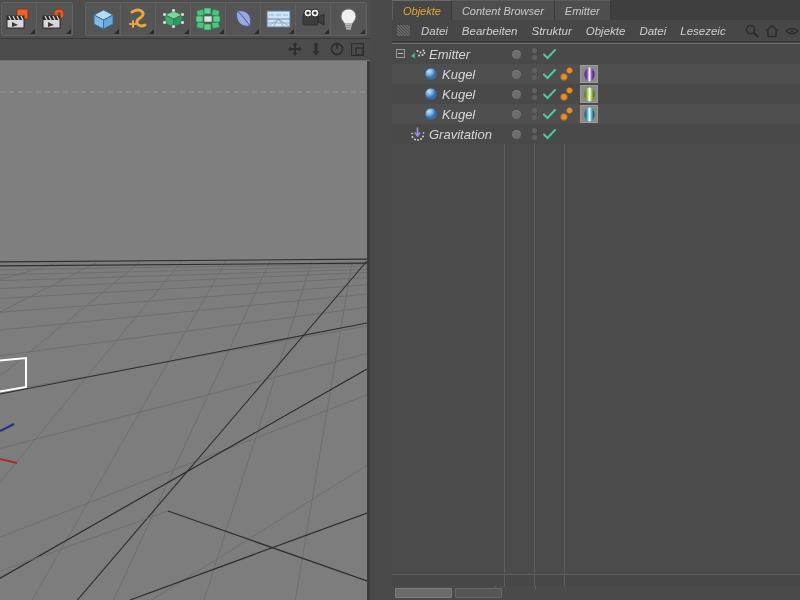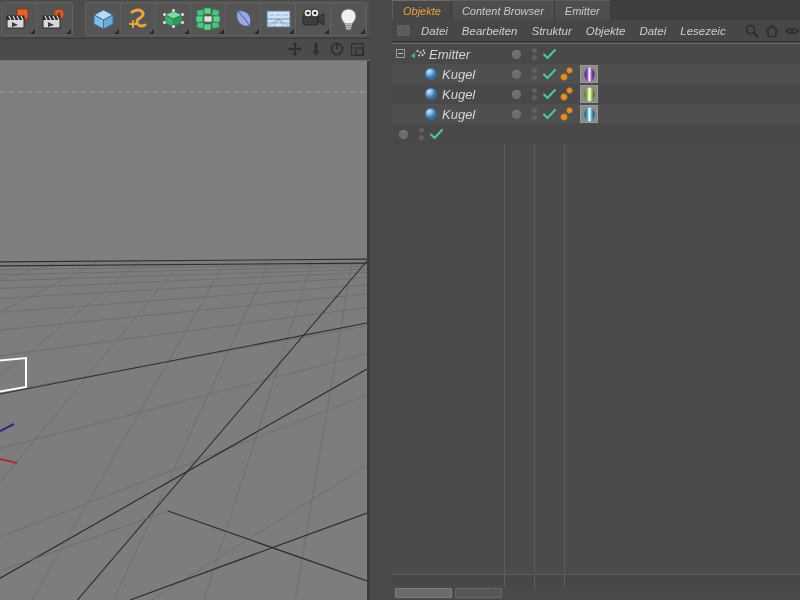--- a/index.html
+++ b/index.html
@@ -794,20 +794,37 @@
                   <stop offset="100%" stop-color="#0e434f"></stop>
                     </linearGradient>
                   </defs>
                 <ellipse cx="7.5" cy="7.5" rx="5" ry="7" fill="url(#mg3)"></ellipse>
               </svg>
             </span>
           </div>
         </div>
 
         <div class="tree-row base">
+          <div class="row-name">
+            <span class="icon-slot" style="margin-left:18px;">
+              <svg width="16" height="15" viewBox="0 0 16 15">
+                <path d="M7.5 1 L7.5 8 M5.3 6 L7.5 9 L9.7 6" fill="none" stroke="#9a8fe0" stroke-width="1.6" stroke-linecap="round"></path>
+                <g fill="#dddddd">
+                  <circle cx="2.5" cy="10" r="0.9"></circle>
+                    <circle cx="5" cy="12.5" r="0.9"></circle>
+                  <circle cx="8" cy="13" r="0.9"></circle>
+                    <circle cx="11" cy="12" r="0.9"></circle>
+                  <circle cx="13" cy="9.5" r="0.9"></circle>
+                    <circle cx="2" cy="6.5" r="0.8"></circle>
+                  <circle cx="13.5" cy="6" r="0.8"></circle>
+                </g>
+              </svg>
+            </span>
+            <span class="obj-label">Gravitation</span>
+          </div>
           <div class="dot-col">
               <span class="gray-dot"></span>
             </div>
           <div class="dots-col">
             <span class="mini-dot"></span>
               <span class="mini-dot"></span>
           </div>
           <div class="check-col">
             <svg width="13" height="11" viewBox="0 0 13 11">
               <path d="M1 5.5 L4.5 9 L12 1" fill="none" stroke="#4ec99a" stroke-width="2" stroke-linecap="round"></path>

